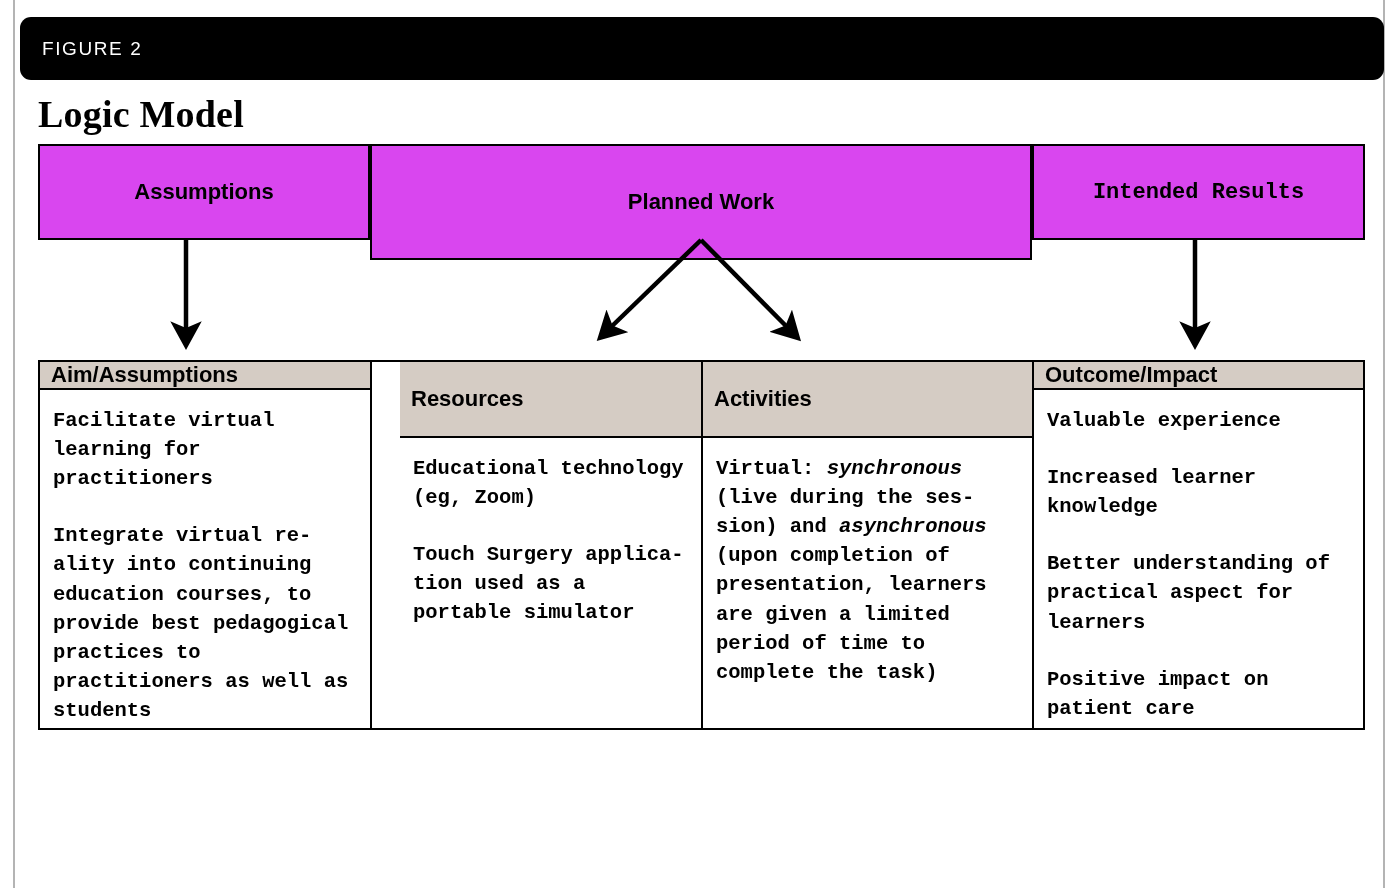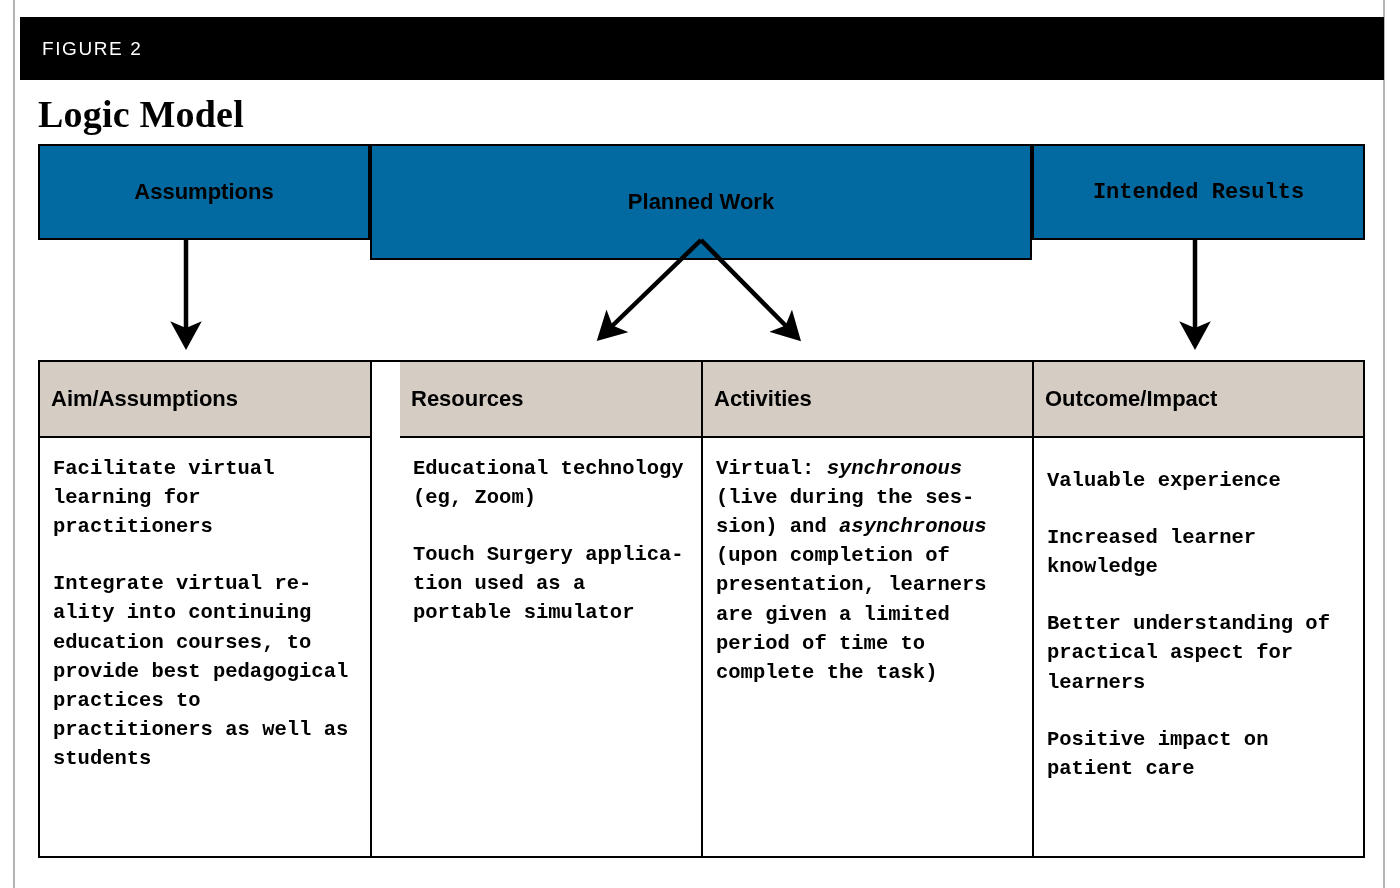--- a/index.html
+++ b/index.html
@@ -34,20 +34,21 @@
 
   
   .figure-banner {
     position: absolute;
     left: 20px;
     top: 17px;
     width: 1364px;
     height: 63px;
     background: #000000;
     box-sizing: border-box;
+    border-radius: 11px;
   }
   .figure-banner-label {
     position: absolute;
     left: 22px;
     top: 21px;
     color: #ffffff;
     font-family: "Liberation Sans", sans-serif;
     font-size: 19px;
     font-weight: 400;
     letter-spacing: 1.6px;
@@ -61,21 +62,21 @@
     font-family: "Liberation Serif", serif;
     font-size: 38px;
     font-weight: bold;
     color: #000000;
     letter-spacing: 0.2px;
   }
 
   
   .tan-box {
     position: absolute;
-    background: #0369a1;
+    background: #d946ef;
     border: 2px solid #000000;
     box-sizing: border-box;
     display: flex;
     align-items: center;
     justify-content: center;
     font-family: "Liberation Sans", sans-serif;
     font-size: 22px;
     font-weight: bold;
     color: #000000;
   }
@@ -94,38 +95,38 @@
     height: 888px;
     pointer-events: none;
   }
 
   
   .matrix {
     position: absolute;
     left: 38px;
     top: 360px;
     width: 1327px;
-    height: 498px;
+    height: 370px;
     border: 2px solid #000000;
     box-sizing: border-box;
     display: flex;
   }
   .matrix-col {
     box-sizing: border-box;
     border-right: 2px solid #000000;
     display: flex;
     flex-direction: column;
     background: #ffffff;
   }
   .matrix-col:last-child { border-right: none; }
 
   .col-w1 { width: 332px; }
   .col-w2 { width: 331px; padding-left: 28px; }
   .col-w3 { width: 331px; }
-  .col-w4 { width: 329px; gap: 12px; }
+  .col-w4 { width: 329px; }
 
   .matrix-head {
     height: 76px;
     background: #d5ccc4;
     border-bottom: 2px solid #000000;
     box-sizing: border-box;
     display: flex;
     align-items: center;
     padding-left: 11px;
     font-size: 22px;

